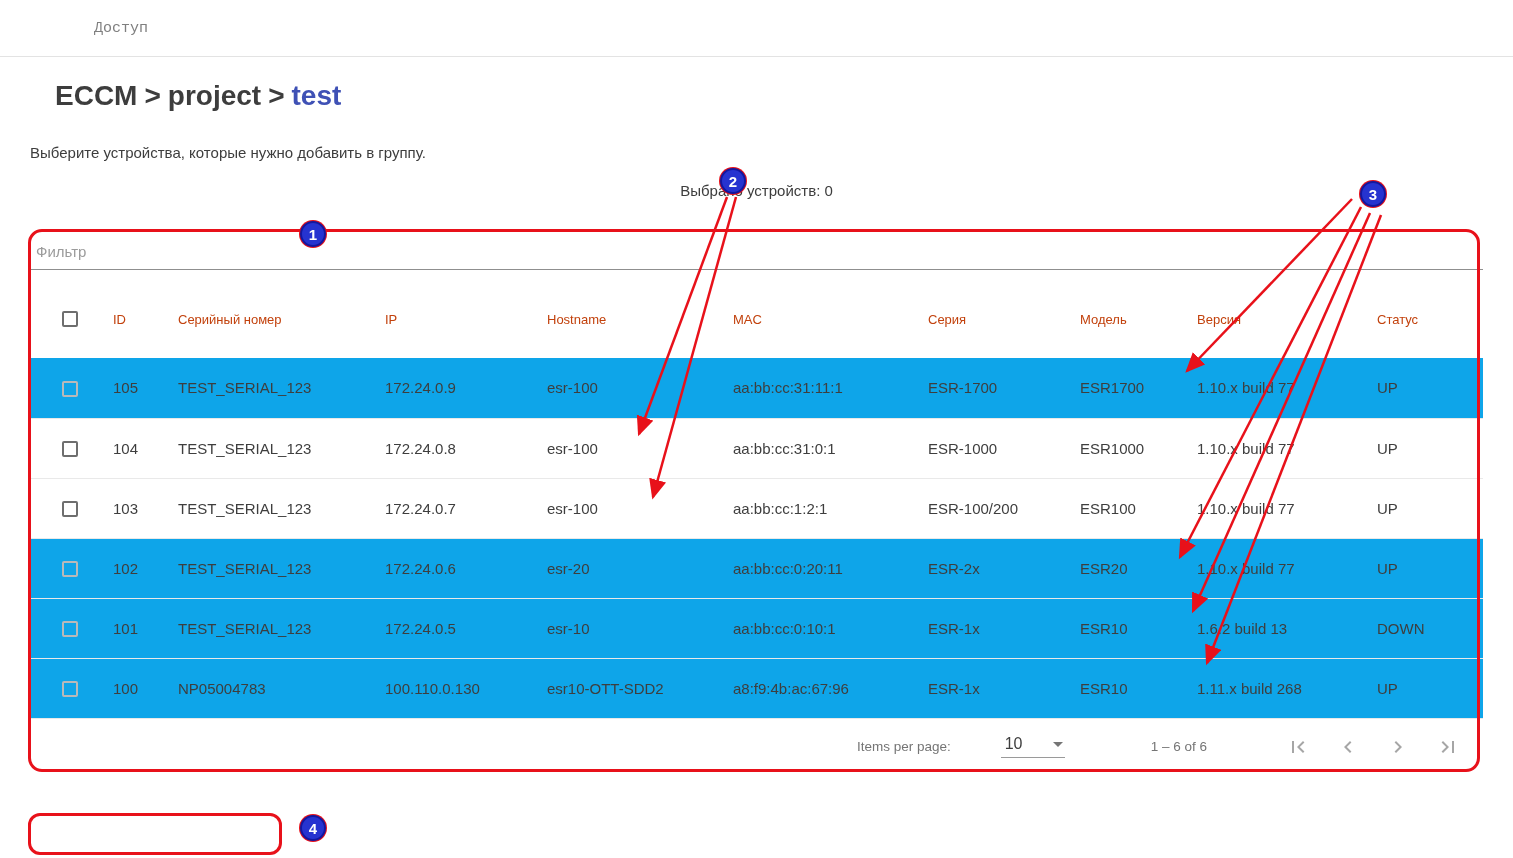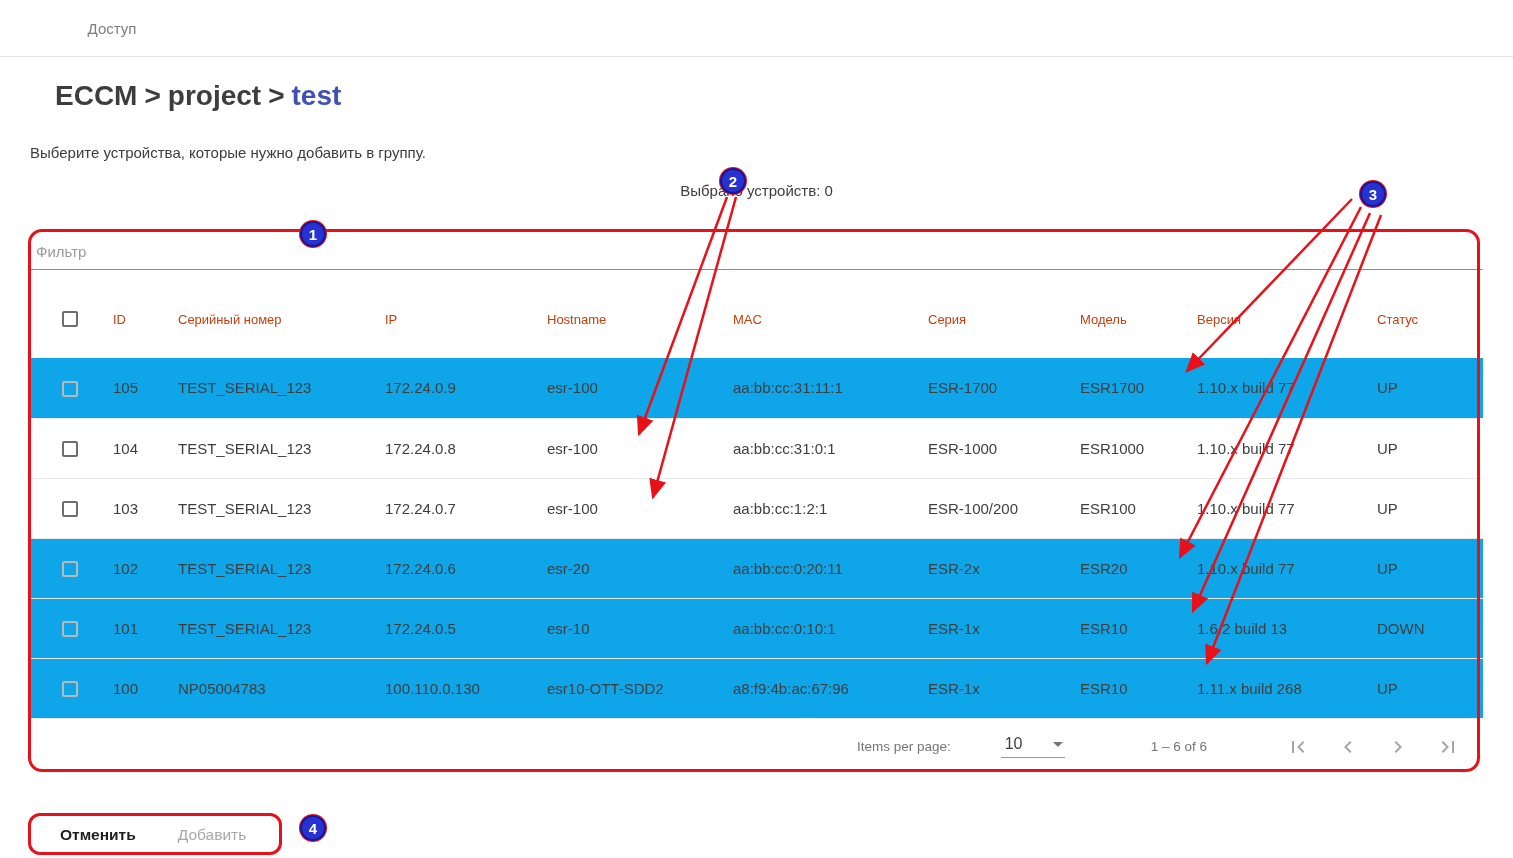--- a/index.html
+++ b/index.html
@@ -7,21 +7,21 @@
   body {
     width: 1513px; height: 858px;
     background: #ffffff;
     font-family: "Liberation Sans", "DejaVu Sans", sans-serif;
     position: relative;
     overflow: hidden;
     color: #3d3d3d;
   }
 
   
-  .tabbar { display: flex; height: 57px; border-bottom: 1px solid #e3e3e3; padding-left: 12px; }
+  .tabbar { display: flex; height: 57px; border-bottom: 1px solid #e3e3e3; padding-left: 21px; font-family: Liberation Mono, monospace; }
   .tab {
     width: 200px; display: flex; align-items: center; justify-content: center;
     font-size: 15px; color: #7f7f7f; position: relative; cursor: pointer;
   }
   .tab.active { color: #6f6f6f; }
   .tab.active::after {
     content: ""; position: absolute; left: 0; right: 0; bottom: -1px;
     height: 2px; background: #3f51b5;
   }
 
@@ -272,24 +272,20 @@
         </span>
         <span class="pager-btn">
           <svg viewBox="0 0 24 24" width="24" height="24">
               <path d="M5.59 7.41 10.18 12l-4.59 4.59L7 18l6-6-6-6zM16 6h2v12h-2z"></path>
             </svg>
         </span>
       </div>
     </div>
   </div>
 
-  <div class="actions">
-    <span class="btn-cancel">Отменить</span>
-    <span class="btn-add">Добавить</span>
-  </div>
 
 </div>
 
 <div class="anno-rect rect-table"></div>
 <div class="anno-rect rect-actions"></div>
 
 <svg class="arrows" viewBox="0 0 1513 858">
   <defs>
     <marker id="arrowhead" markerWidth="9" markerHeight="8" refX="7" refY="3.5" orient="auto" markerUnits="strokeWidth">
       <path d="M0,0 L8,3.5 L0,7 Z" fill="#e8111a"></path>

